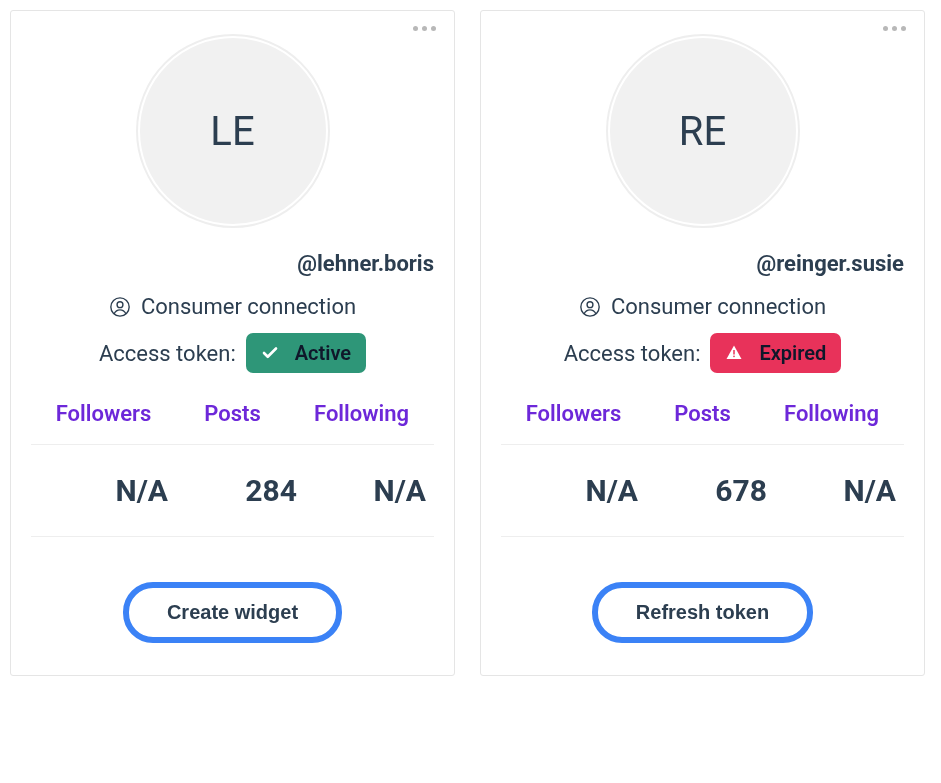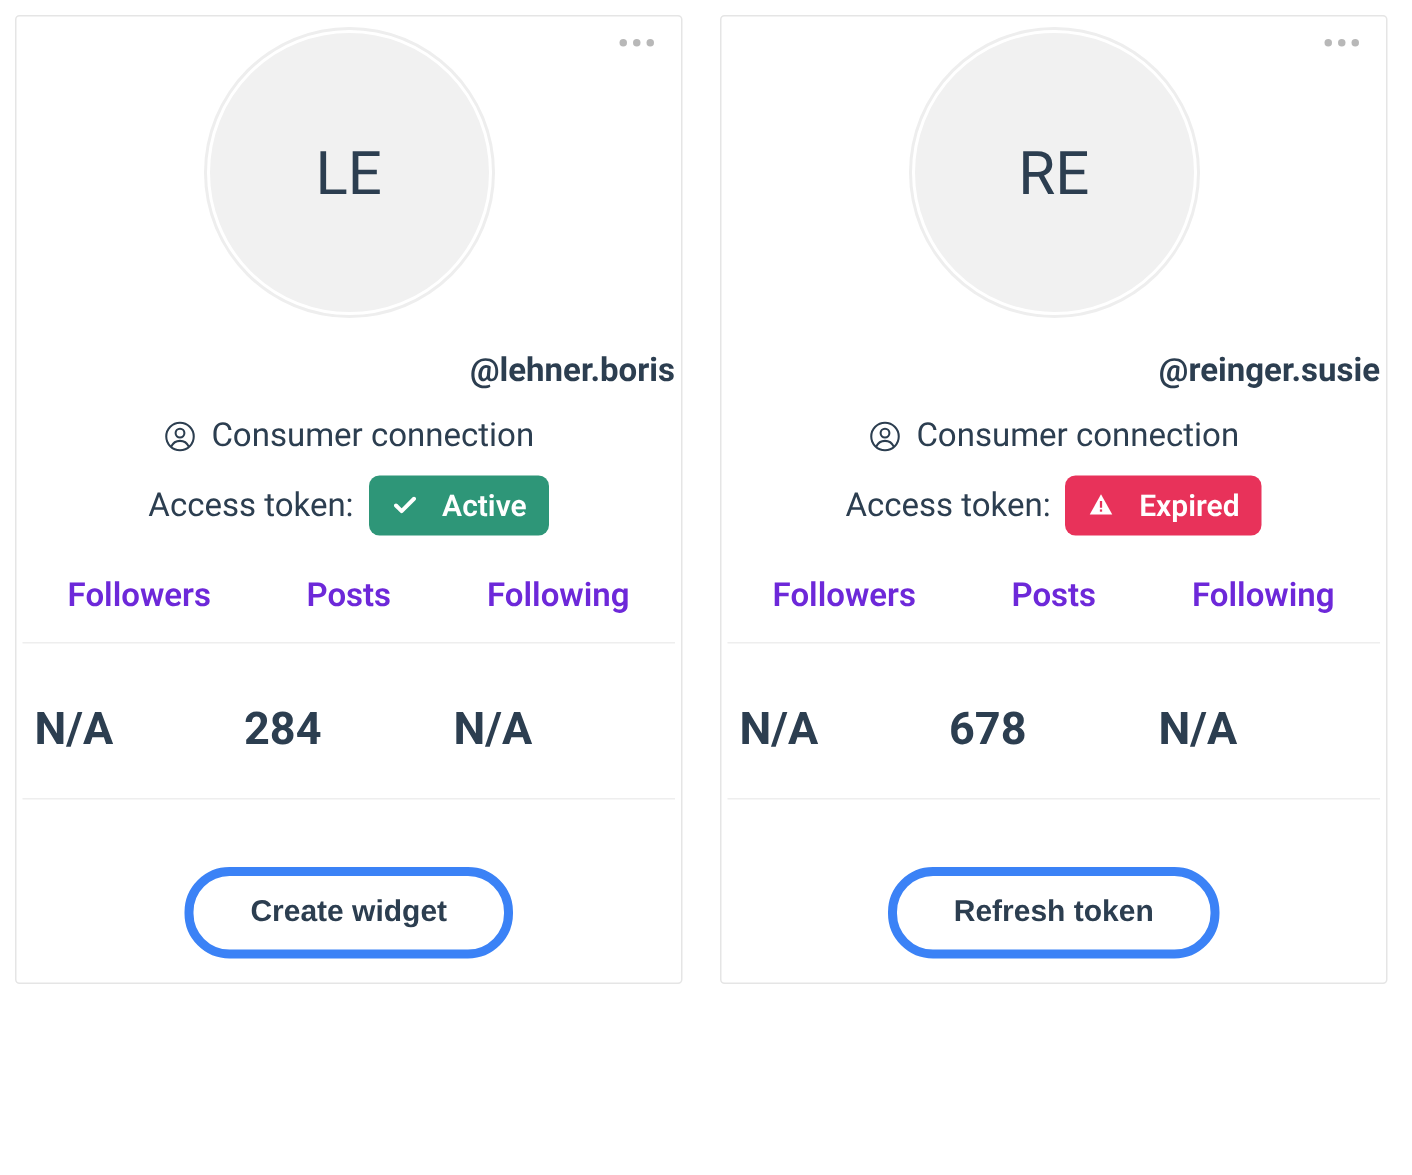--- a/index.html
+++ b/index.html
@@ -11,21 +11,21 @@
       font-family: -apple-system, BlinkMacSystemFont, "Segoe UI", Roboto, Helvetica, Arial, sans-serif;
       background: #ffffff;
       padding: 10px;
       display: flex;
       gap: 25px;
     }
     .card {
       border: 1px solid #e5e5e5;
       border-radius: 3px;
       width: 445px;
-      padding: 4px;
+      padding: 20px;
       position: relative;
     }
     .more-menu {
       position: absolute;
       top: 15px;
       right: 18px;
       display: flex;
       gap: 4px;
       cursor: pointer;
     }
@@ -80,21 +80,21 @@
       margin-bottom: 28px;
     }
     .badge {
       display: inline-flex;
       align-items: center;
       gap: 16px;
       padding: 8px 15px;
       border-radius: 7px;
       font-size: 20px;
       font-weight: 600;
-      color: #ffffff;
+      color: #0f172a;
     }
     .badge-active {
       background: #2e9678;
     }
     .badge-expired {
       background: #e8325a;
       text-align: right;
     }
     .badge svg {
       width: 18px;
@@ -118,22 +118,21 @@
       justify-content: space-between;
       padding: 28px 8px;
       border-bottom: 1px solid #eeeeee;
       margin-bottom: 45px;
     }
     .stats-values div {
       font-size: 30px;
       font-weight: 700;
       color: #2c3e50;
       flex: 1;
-      text-align: left;
-      margin-top: 12px;
+      text-align: right;
     }
     .action-button {
       display: block;
       margin: 12px auto;
       padding: 13px 38px;
       border: 6px solid #3b82f6;
       background: #ffffff;
       border-radius: 30px;
       font-size: 20px;
       font-weight: 700;

